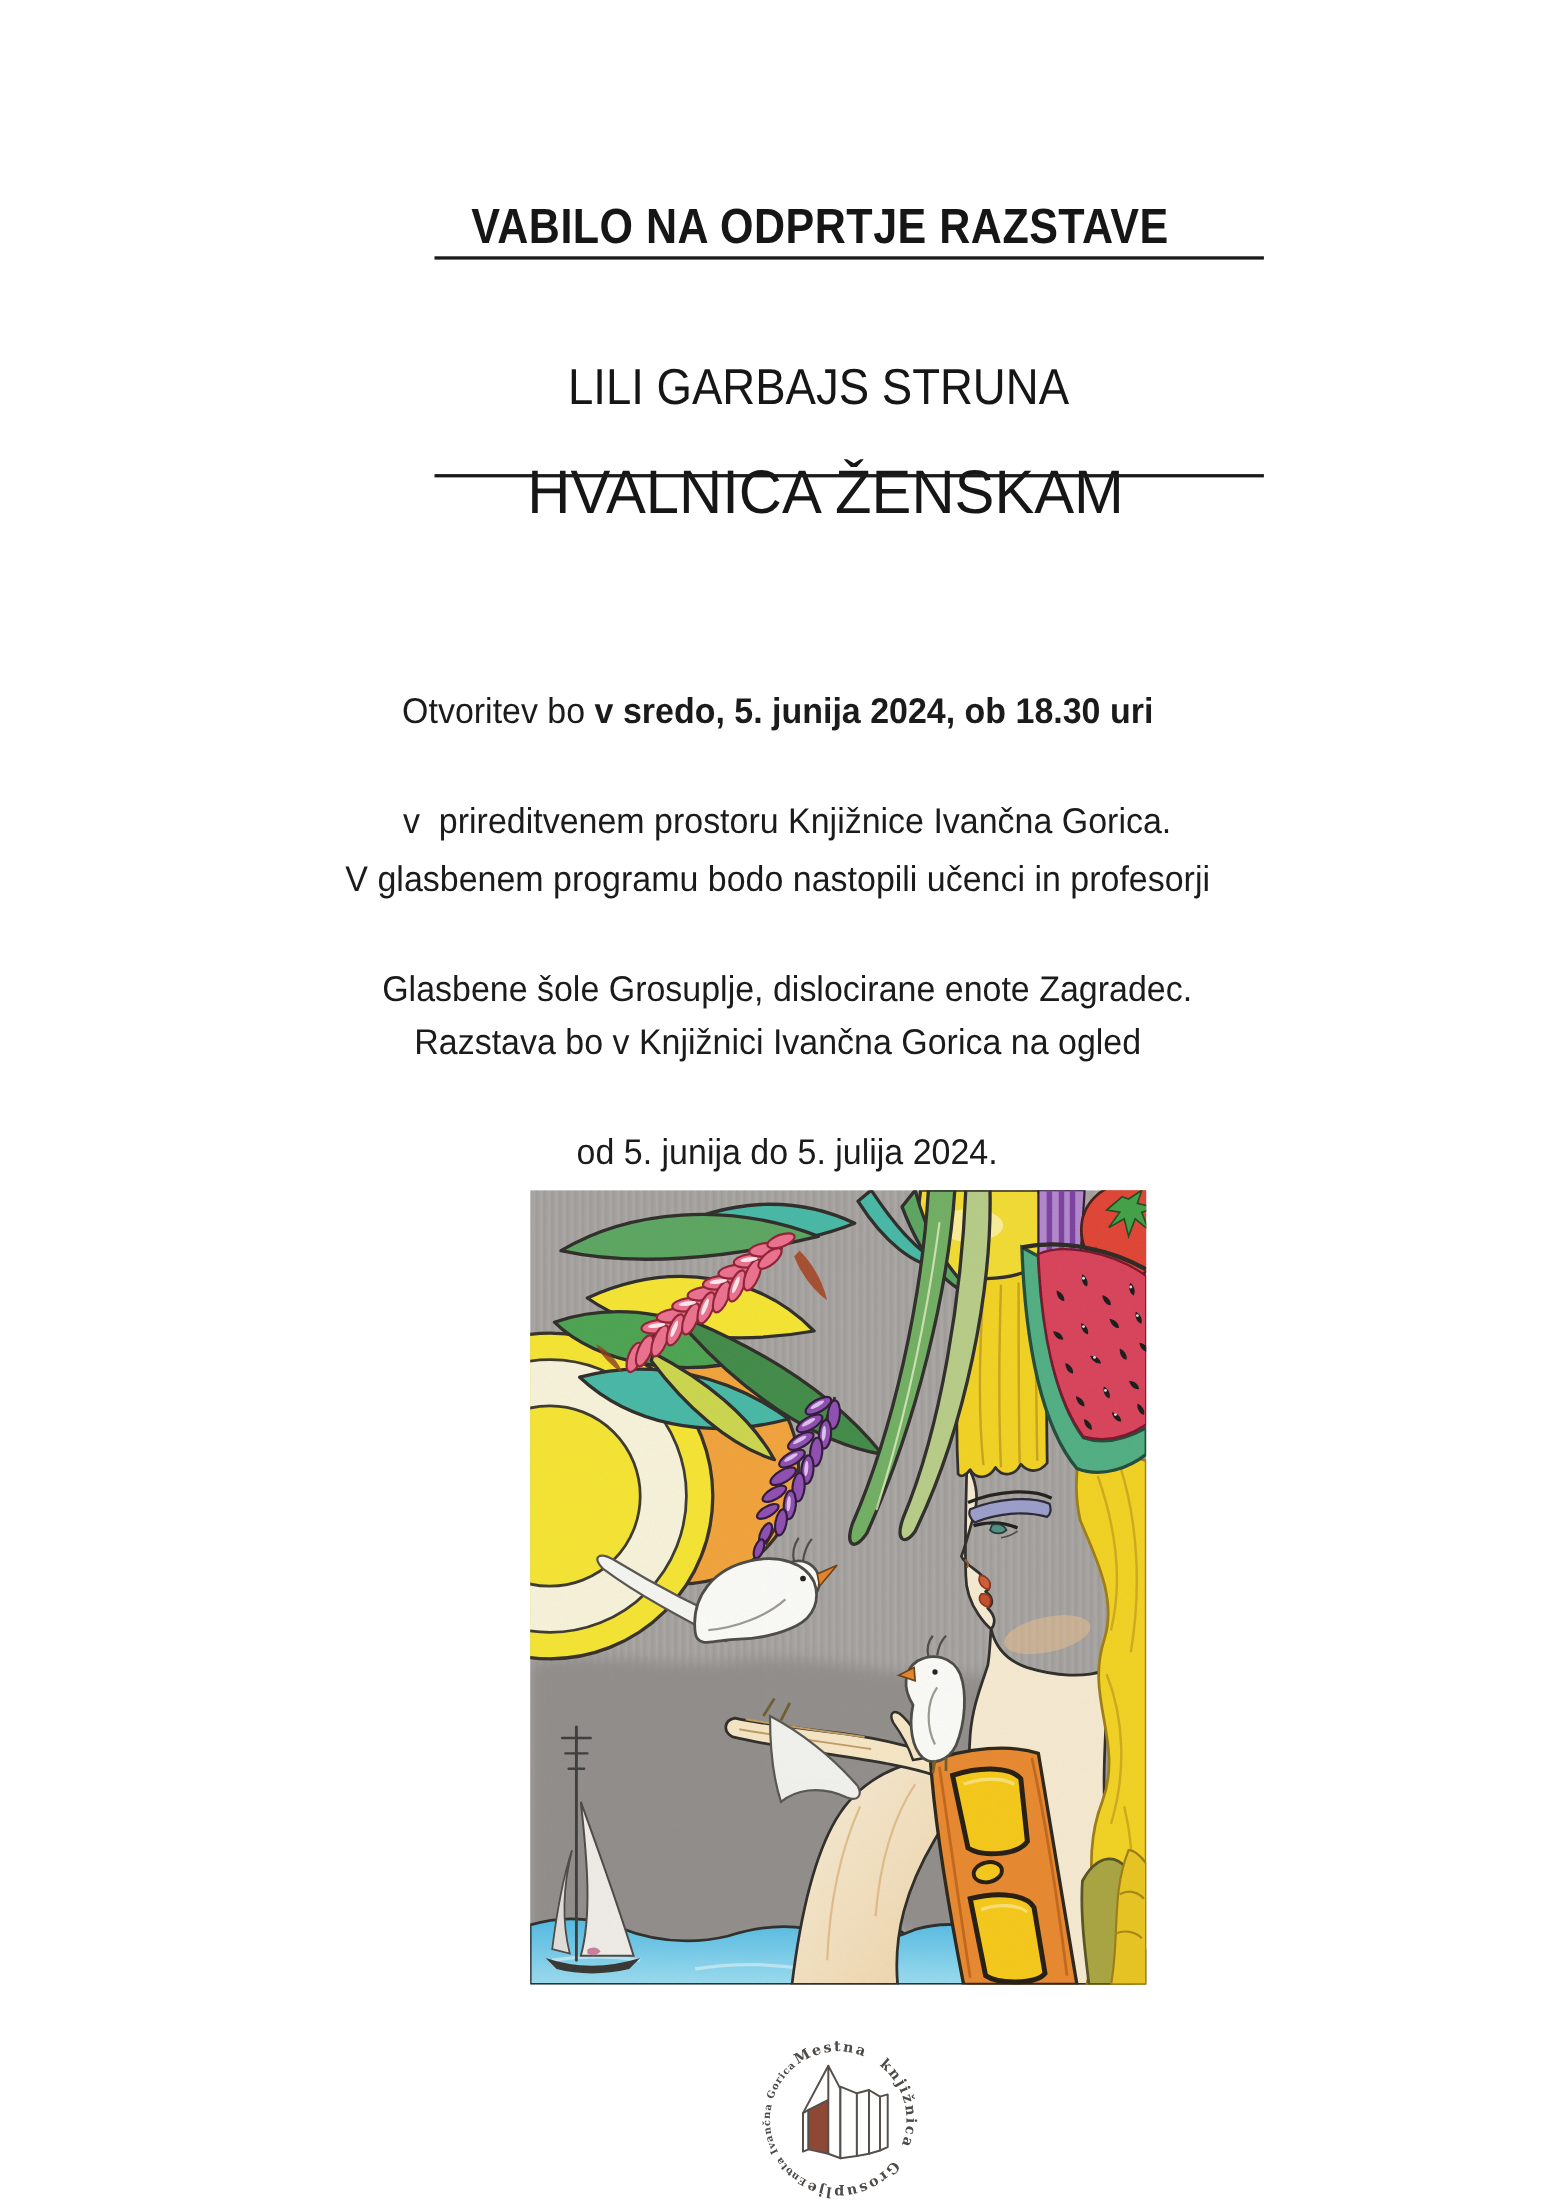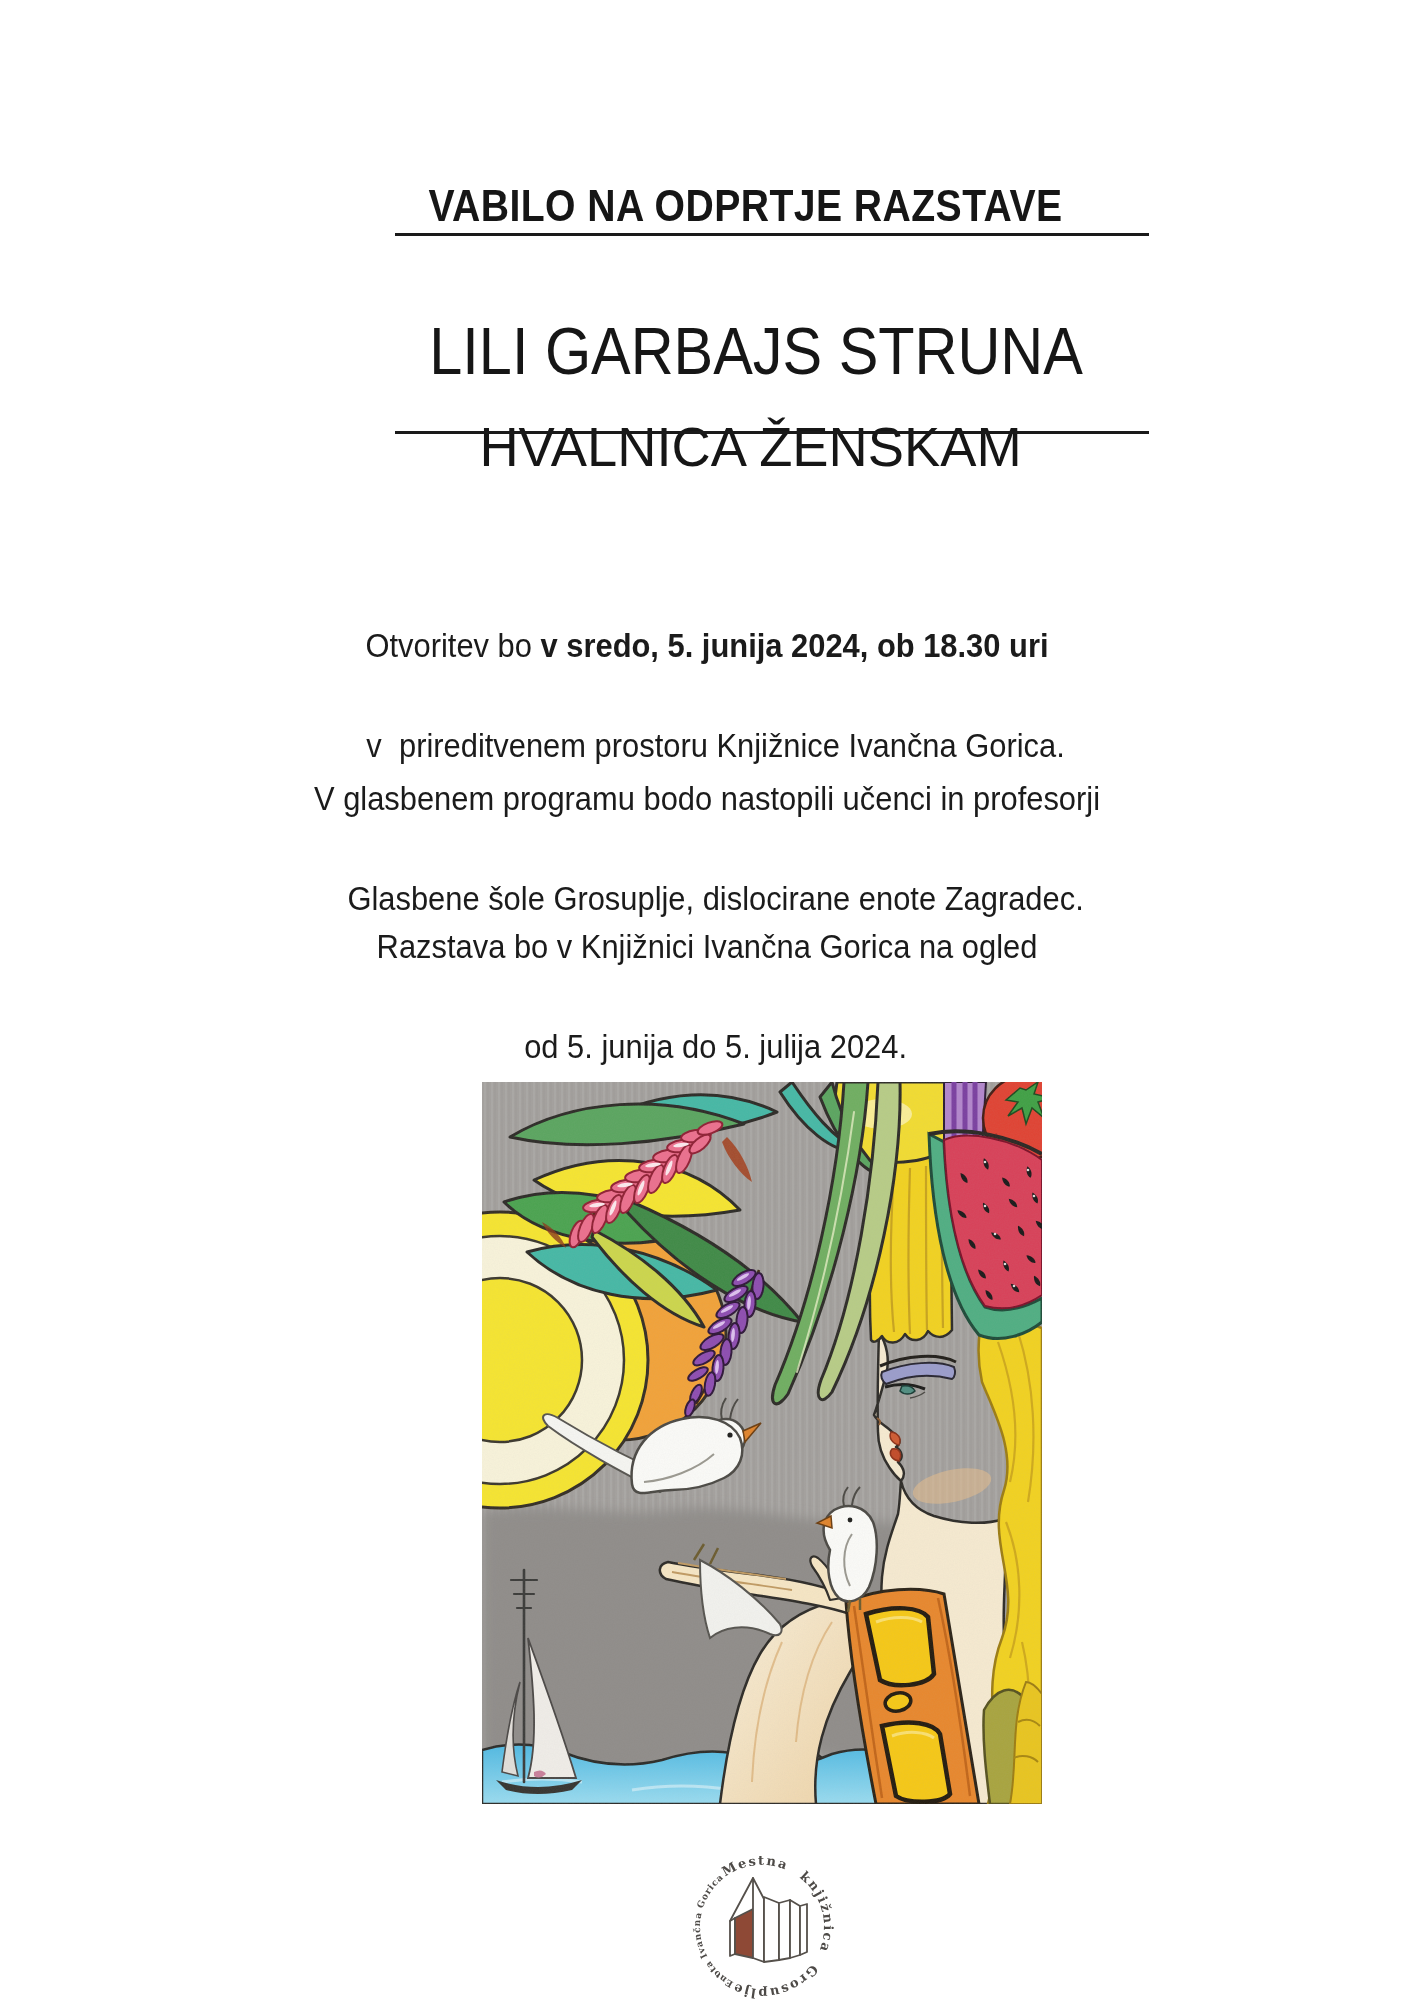--- a/index.html
+++ b/index.html
@@ -1,21 +1,21 @@
 <!DOCTYPE html>
 <html style="--background: #ffffff; --text: #161616; --divider: #1a1a1a; --logo-text: #4d4a47; --logo-brick: #8e4936; --art-background-gray: #a3a09d; --art-cloud-gray: #8f8c89; --art-water-blue: #5fc3e8; --art-sun-yellow: #f6e52f; --art-sun-orange: #f2a238; --art-leaf-green: #5aa55f; --art-leaf-teal: #45b8a5; --art-leaf-yellow-green: #ccd64b; --art-flower-pink: #ec6f8d; --art-flower-purple: #8d4cb0; --art-hair-yellow: #f2d21f; --art-skin: #f6ead0; --art-watermelon-red: #d84058; --art-watermelon-rind: #4fae82; --art-tomato-red: #e04232; --art-bag-orange: #e8872c; --art-bag-yellow: #f6c815; --art-bird-white: #fbfbf8; --art-eyeshadow: #9a9ccb; --art-lips: #cf5a31;"><head>
 <meta charset="utf-8">
 <style>
   html,body{margin:0;padding:0;background:#ffffff;}
   .page{position:relative;width:1304px;height:2000px;margin:0 auto;background:var(--background,#fff);
         font-family:"Liberation Sans",sans-serif;overflow:hidden;}
   .abs{position:absolute;}
   .center-line{left:24px;right:0;text-align:center;white-space:pre-wrap;}
   .title{top:128px;font-size:45px;font-weight:700;letter-spacing:.5px;color:var(--text,#161616);line-height:52px;}
-  .artist{top:252px;font-size:66px;font-weight:400;color:var(--text,#161616);line-height:66px;}
+  .artist{top:252px;font-size:46px;font-weight:400;color:var(--text,#161616);line-height:66px;}
   .exhibition{top:342px;font-size:56px;font-weight:400;color:var(--text,#161616);line-height:70px;}
   .squeeze{display:inline-block;transform-origin:50% 50%;}
   .sx87{transform:scaleX(.87);} .sx90{transform:scaleX(.90);} .sx97{transform:scaleX(.97);}
   .divider{left:340px;width:754px;height:3px;background:var(--divider,#1a1a1a);}
   .d1{top:233px;} .d2{top:431px;}
   .para{left:0;right:0;text-align:center;font-size:32.5px;line-height:50px;color:#1b1b1b;
         white-space:pre-wrap;transform:scaleX(.95);transform-origin:50% 0;}
   .p-open{top:588px;} .p-prog{top:741px;} .p-dur{top:889px;}
   .b{font-weight:700;}
   .artwork{left:427px;top:1082px;width:560px;height:722px;}

